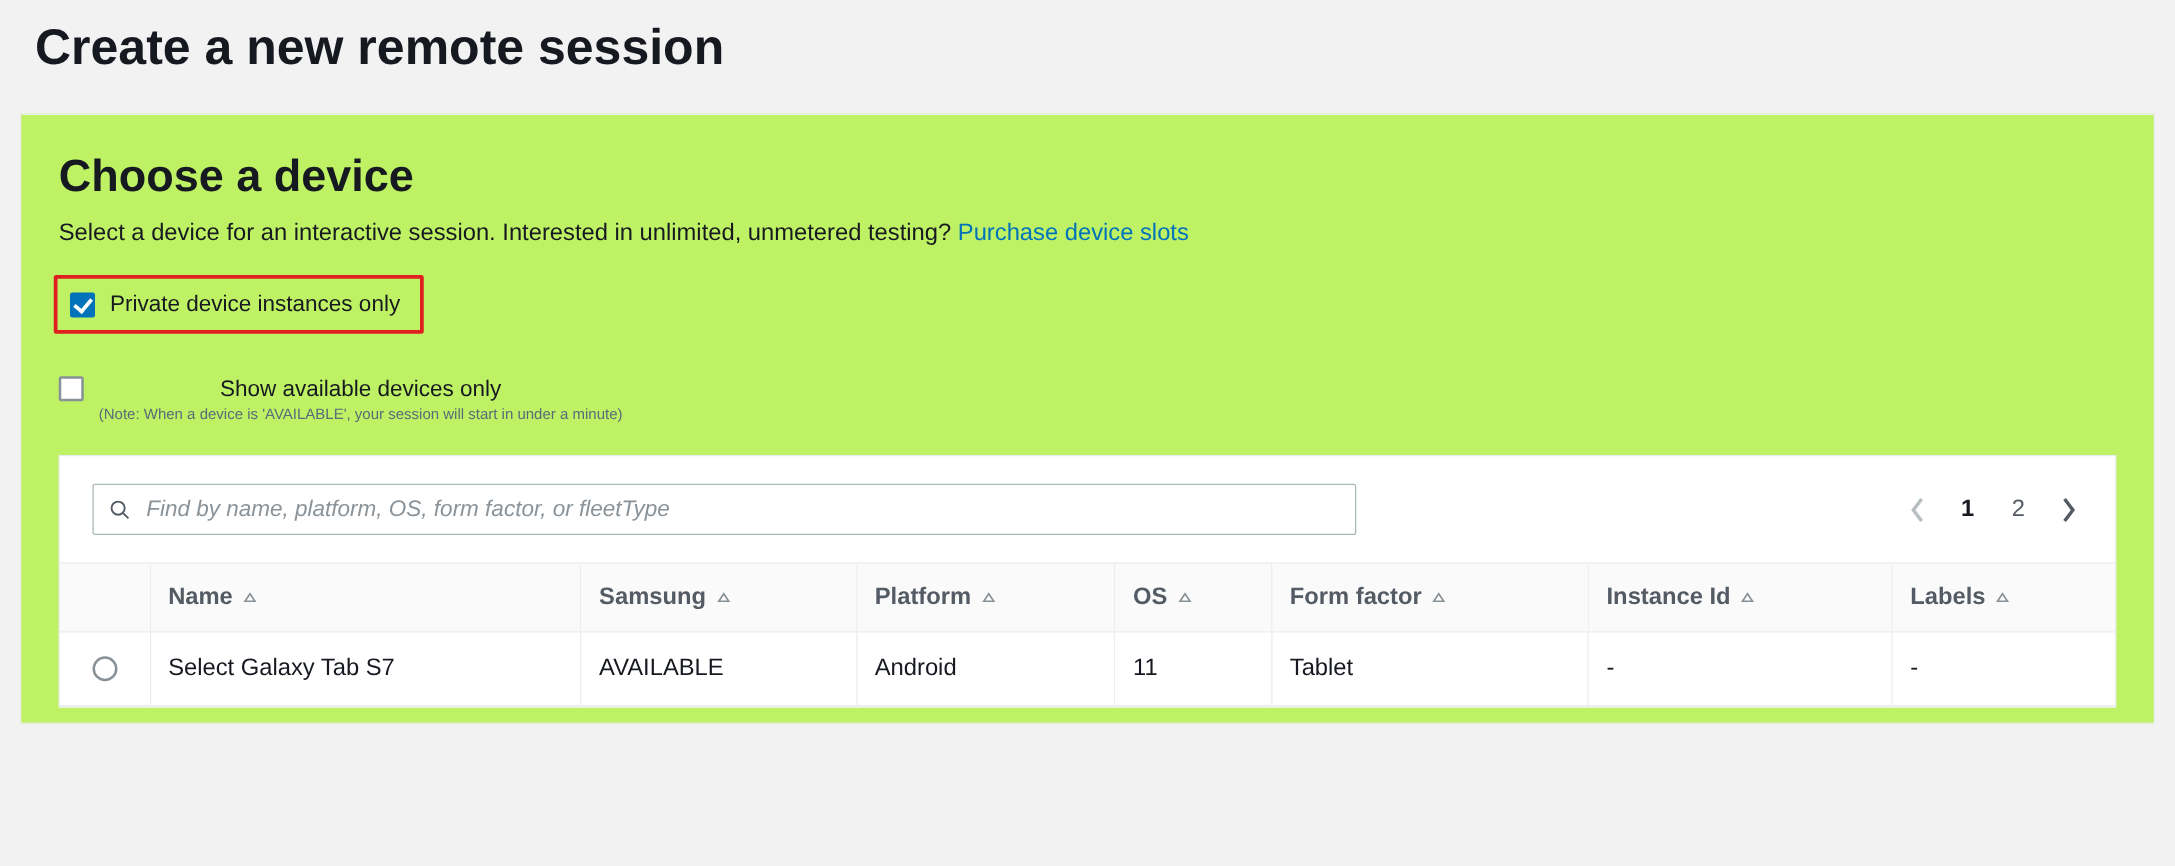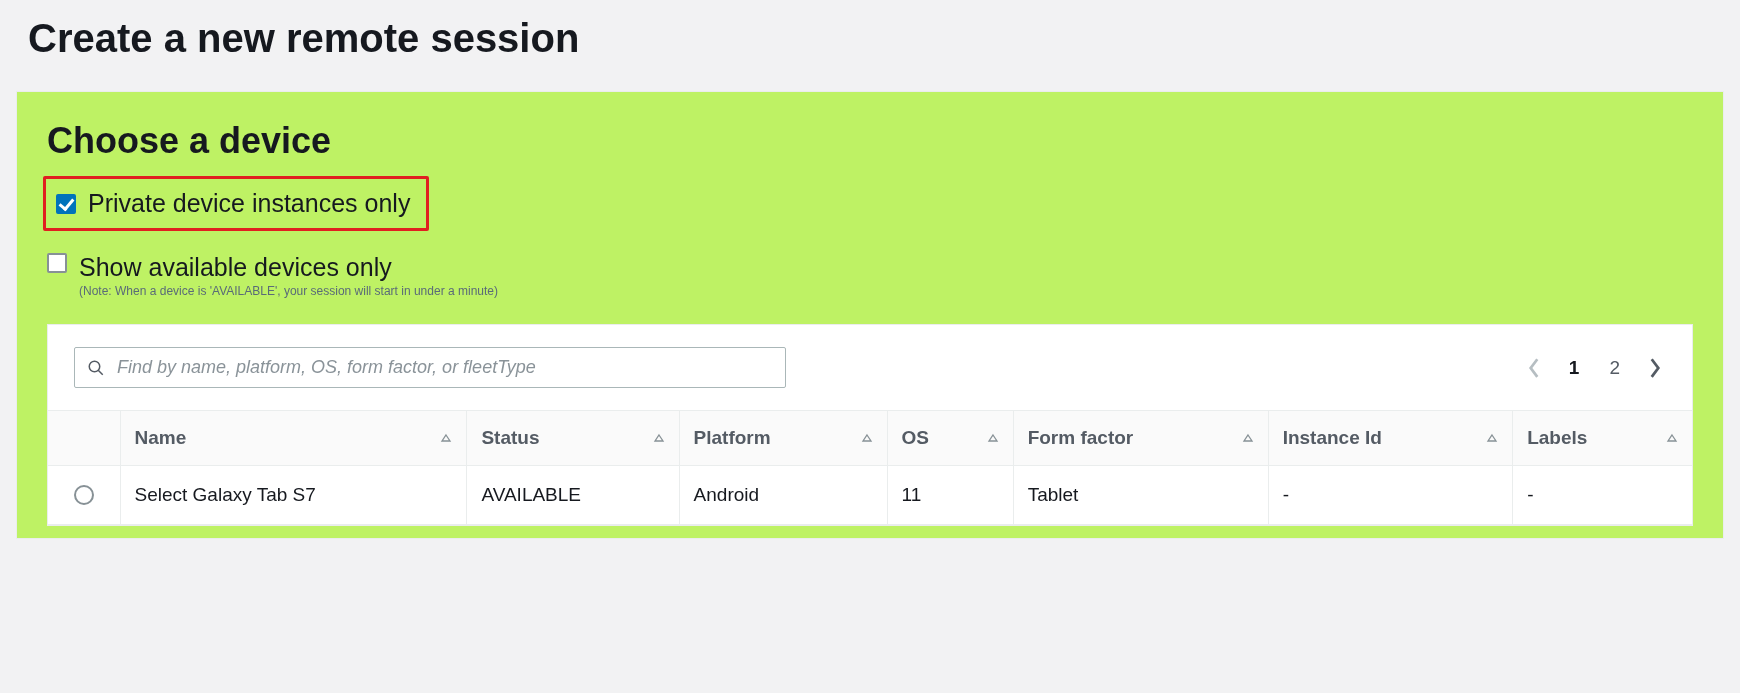--- a/index.html
+++ b/index.html
@@ -35,21 +35,21 @@
   }
   .panel-desc a {
     color: #0073bb;
     text-decoration: none;
   }
 
   .checkbox-row {
     display: flex;
     align-items: flex-start;
     gap: 12px;
-    margin: 0 0 8px 0;
+    margin: 12px 0 8px 0;
     padding: 8px 0;
   }
   .checkbox-highlight {
     border: 3px solid #e02020;
     padding: 10px 16px 10px 10px;
     display: inline-flex;
     align-items: center;
     gap: 12px;
     margin-left: -4px;
     margin-bottom: 14px;
@@ -70,21 +70,21 @@
   }
   .checkbox.checked::after {
     content: "";
     position: absolute;
     left: 4px; top: 0px;
     width: 6px; height: 11px;
     border: solid #fff;
     border-width: 0 3px 3px 0;
     transform: rotate(40deg);
   }
-  .checkbox-label { font-size: 25px; }
+  .checkbox-label { font-size: 18px; text-align: center; }
   .checkbox-note {
     font-size: 12px;
     color: #5a6b78;
     margin: 2px 0 0 0;
   }
   .cb-text-col { display: flex; flex-direction: column; }
 
   .table-wrap {
     border: 1px solid #eaeded;
     margin-top: 18px;
@@ -95,21 +95,21 @@
     align-items: center;
     padding: 22px 26px;
     gap: 20px;
   }
   .search {
     display: flex;
     align-items: center;
     border: 1px solid #aab7b8;
     border-radius: 2px;
     padding: 8px 12px;
-    width: 712px;
+    width: 1011px;
     gap: 10px;
   }
   .search input {
     border: none;
     outline: none;
     font-size: 18px;
     font-style: italic;
     color: #5a6b78;
     flex: 1;
     background: transparent;
@@ -154,21 +154,21 @@
     border-top: 1px solid #eaeded;
     border-bottom: 1px solid #eaeded;
     background: #fafafa;
     position: relative;
   }
   table.device-table thead th.radio-col,
   table.device-table tbody td.radio-col {
     width: 72px;
     text-align: center;
   }
-  .th-inner { display: flex; align-items: center; justify-content: space-between; gap: 8px; }
+  .th-inner { display: flex; align-items: center; gap: 8px; }
   .sort-icon { width: 12px; height: 12px; }
   .sort-icon polygon { fill: none; stroke: #879196; stroke-width: 1.3; }
   table.device-table tbody td {
     font-size: 19px;
     padding: 18px 14px;
     border-bottom: 1px solid #eaeded;
     color: #16191f;
   }
   table.device-table thead th + th,
   table.device-table tbody td + td {
@@ -184,20 +184,23 @@
   }
 </style>
 </head>
 <body>
 
 <div class="page">
   <h1 class="page-title">Create a new remote session</h1>
 
   <div class="panel">
     <h2 class="panel-heading">Choose a device</h2>
+    <p class="panel-desc">
+      <span>Select a device for an interactive session. Interested in unlimited, unmetered testing? </span><a href="#">Purchase device slots</a>
+    </p>
 
     <div class="checkbox-highlight">
       <div class="checkbox checked"></div>
       <span class="checkbox-label">Private device instances only</span>
     </div>
 
     <div class="checkbox-row">
       <div class="checkbox"></div>
       <div class="cb-text-col">
         <span class="checkbox-label">Show available devices only</span>
@@ -238,21 +241,21 @@
             <th>
                 <div class="th-inner">
                   <span>Name</span>
                   <svg class="sort-icon" viewBox="0 0 12 12">
                     <polygon points="6,3 10,9 2,9"></polygon>
                   </svg>
                 </div>
               </th>
             <th>
                 <div class="th-inner">
-                  <span>Status</span>
+                  <span>Samsung</span>
                   <svg class="sort-icon" viewBox="0 0 12 12">
                     <polygon points="6,3 10,9 2,9"></polygon>
                   </svg>
                 </div>
               </th>
             <th>
                 <div class="th-inner">
                   <span>Platform</span>
                   <svg class="sort-icon" viewBox="0 0 12 12">
                     <polygon points="6,3 10,9 2,9"></polygon>

